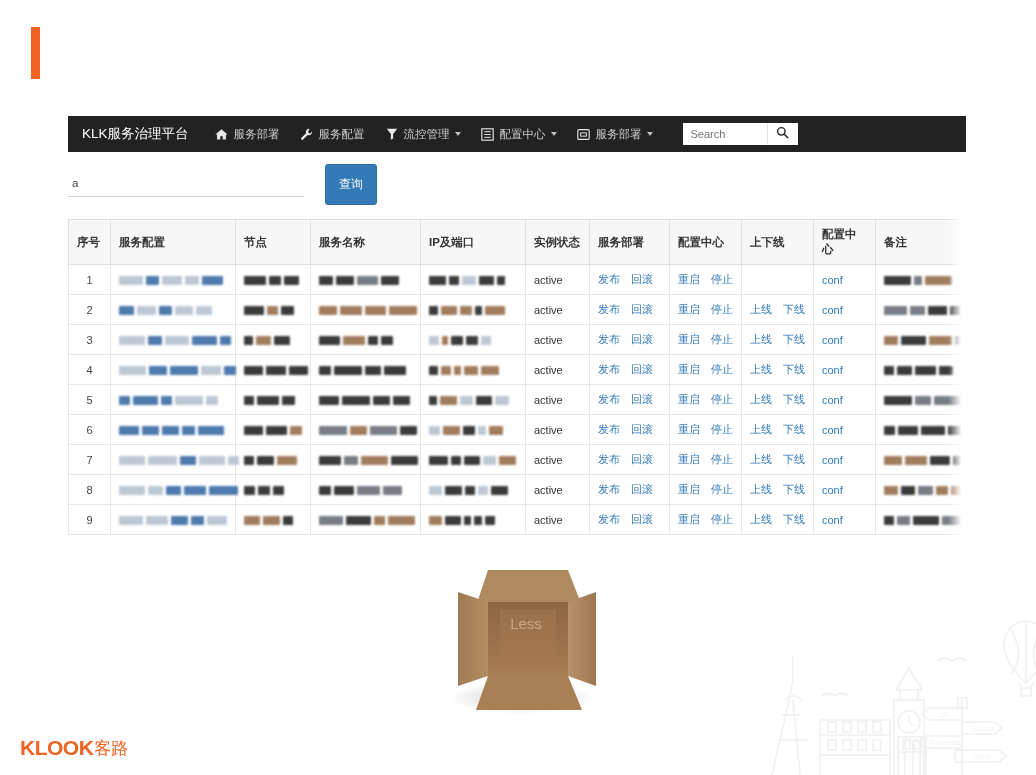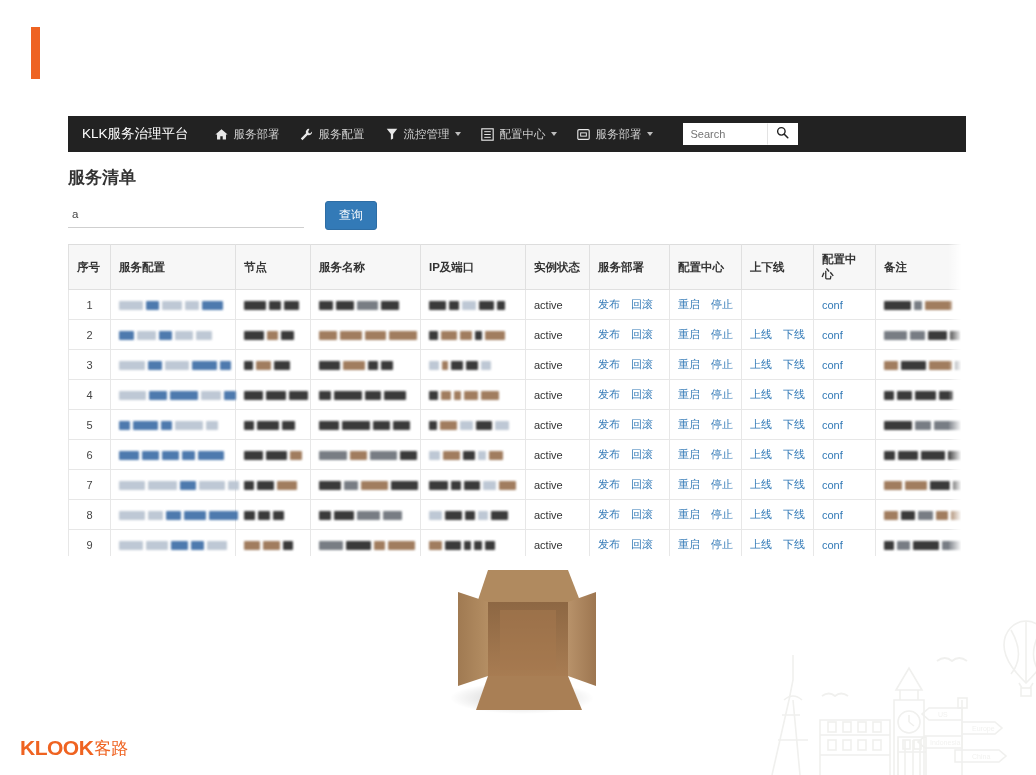--- a/index.html
+++ b/index.html
@@ -31,21 +31,21 @@
   .search-btn{width:31px;height:22px;background:#fff;border:1px solid #fff;border-left:1px solid #e3e3e3;
     display:flex;align-items:center;justify-content:center;cursor:pointer;padding:0;}
 
   
   .content{padding:0 0 0 0;background:#fff;}
   .page-h{font-size:17px;color:#333;font-weight:bold;margin:14px 0 0 0;padding-left:0;}
   .form-row{display:flex;align-items:center;margin-top:12px;}
   .q-input{width:236px;height:25px;border:none;border-bottom:1px solid #cfcfcf;font-size:11.5px;color:#444;
     padding:0 4px 2px 4px;box-sizing:border-box;outline:none;font-family:inherit;background:transparent;}
   .q-btn{margin-left:21px;background:#337ab7;color:#fff;border:1px solid #2e6da4;border-radius:3px;
-    font-size:12px;padding:5px 13px;cursor:pointer;font-family:inherit;}
+    font-size:12px;padding:11px 13px;cursor:pointer;font-family:inherit;}
 
   
   .tbl-wrap{margin-top:14px;position:relative;}
   table{border-collapse:collapse;table-layout:fixed;width:1010px;font-size:11px;color:#333;}
   thead th{background:#f7f7f7;border:1px solid #e0e0e0;border-top:1px solid #ddd;text-align:left;
     font-weight:bold;font-size:11.5px;color:#333;padding:7px 8px;height:12px;}
   tbody td{border:1px solid #e7e7e7;border-top:none;padding:7px 8px;height:13px;vertical-align:middle;background:#fff;}
   tbody tr td:first-child{text-align:center;color:#444;}
   .lnk{color:#337ab7;cursor:pointer;}
   .lnk + .lnk{margin-left:11px;}
@@ -148,21 +148,20 @@
           <svg width="13" height="13" viewBox="0 0 16 16">
               <circle cx="6.6" cy="6.6" r="4.6" fill="none" stroke="#222" stroke-width="1.7"></circle>
               <path d="M10.2 10.2L14.5 14.5" stroke="#222" stroke-width="1.9" stroke-linecap="round"></path>
             </svg>
         </span>
       </button>
     </div>
   </div>
 
   <div class="content">
-    <div class="page-h">服务清单</div>
 
     <div class="form-row">
       <input class="q-input" type="text" value="a" style="">
       <button class="q-btn">查询</button>
     </div>
 
     <div class="tbl-wrap">
       <table>
         <colgroup>
           <col style="width:42px">
@@ -345,20 +344,21 @@
 
     <polygon points="160,34 132,44 132,118 160,128" fill="url(#flapR)"></polygon>
 
     <polygon points="52,44 132,44 132,118 52,118" fill="url(#inner)"></polygon>
 
     <polygon points="52,118 132,118 146,152 40,152" fill="#a97f55"></polygon>
 
     <polygon points="64,52 120,52 120,112 64,112" fill="#a5794f" opacity="0.55"></polygon>
   </svg>
   <div class="box-txt">
+    <div>Less</div>
   </div>
 </div>
 
 <svg class="wm" viewBox="0 0 1036 775">
   <g stroke="#f0f0ee" fill="none" stroke-width="1.6">
 
     <path d="M772 775 L789 700 L793 680 L793 655 M800 775 L793 700 M778 740 h30 M782 715 h18"></path>
     <path d="M784 700 q9 -8 18 0"></path>
 
     <path d="M820 775 v-55 h70 v55 M820 735 h70 M820 755 h70"></path>

